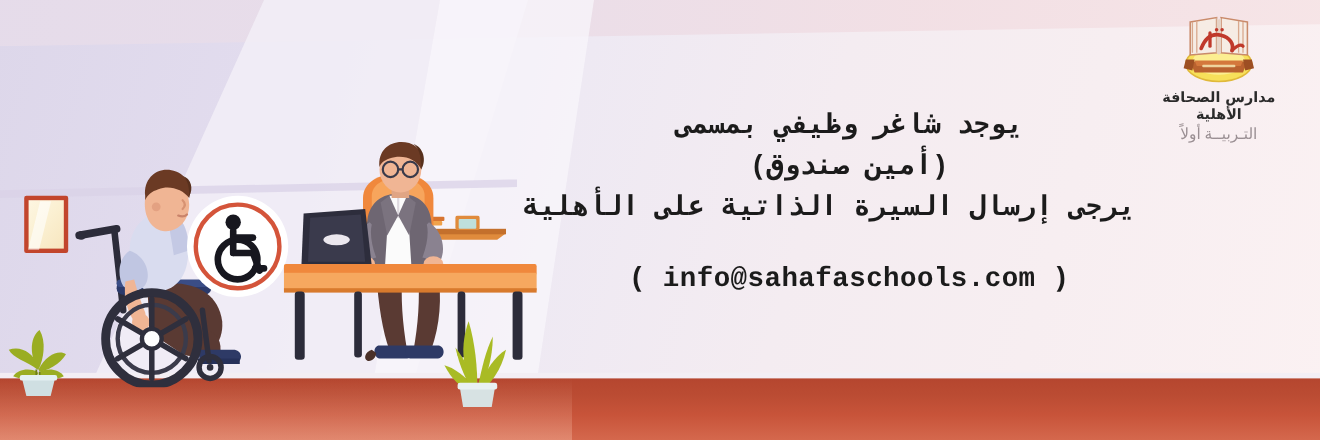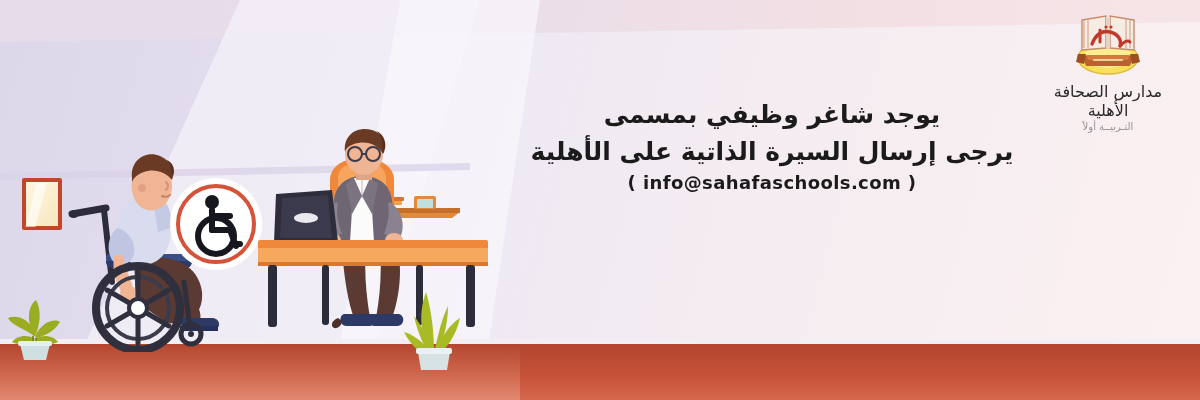--- a/index.html
+++ b/index.html
@@ -62,33 +62,33 @@
 
   
   .shelf{position:absolute;left:352px;top:196px;width:110px;height:24px;}
 
   
   .plant-r{position:absolute;left:398px;bottom:30px;width:70px;height:86px;}
 
   
   .text-block{
     position:absolute;right:168px;top:96px;width:520px;
-    direction:rtl;text-align:center;color:#1b1b1b;
+    direction:rtl;text-align:center;color:#1b1b1b;font-family:Liberation Mono, monospace;
   }
   .tline{
     font-size:25px;font-weight:700;line-height:1.48;
     letter-spacing:-.2px;white-space:nowrap;
   }
-  .tline.email{direction:ltr;font-size:18px;letter-spacing:.4px;}
+  .tline.email{direction:ltr;font-size:25px;letter-spacing:.4px;margin-top:28px;}
 
   
   .logo{position:absolute;right:22px;top:8px;width:140px;text-align:center;}
   .logo-mark{position:relative;width:84px;height:70px;margin:0 auto;}
-  .logo-text{font-size:16px;font-weight:400;color:#2a2a2a;direction:rtl;margin-top:4px;letter-spacing:0px;}
-  .logo-tag{font-size:10px;color:#9a8f93;direction:rtl;margin-top:1px;letter-spacing:1px;}
+  .logo-text{font-size:13px;font-weight:700;color:#2a2a2a;direction:rtl;margin-top:4px;letter-spacing:0px;}
+  .logo-tag{font-size:14px;color:#9a8f93;direction:rtl;margin-top:1px;letter-spacing:1px;font-family:Liberation Serif, serif;}
 </style>
 </head>
 <body>
 
 <div id="banner">
 
   <div class="wall">
     <div class="wall-base"></div>
     <div class="top-band"></div>
     <div class="beam"></div>
@@ -251,20 +251,21 @@
       <path d="M34 70 C26 58 14 50 6 48 C12 60 22 70 32 73 Z"></path>
       <path d="M36 70 C40 50 44 34 50 22 C50 42 44 60 38 72 Z"></path>
       <path d="M34 70 C30 54 24 42 16 32 C20 50 26 62 32 72 Z"></path>
     </g>
     <path d="M20 68 L52 68 L49 86 L23 86 Z" fill="#d7e2e3"></path>
     <rect x="18" y="64" width="36" height="6" rx="2" fill="#e9f1f2"></rect>
   </svg>
 
   <div class="text-block">
     <div class="tline">يوجد شاغر وظيفي بمسمى</div>
+    <div class="tline">(أمين صندوق)</div>
     <div class="tline">يرجى إرسال السيرة الذاتية على الأهلية</div>
     <div class="tline email">( info@sahafaschools.com )</div>
   </div>
 
   <div class="logo">
     <div class="logo-mark">
       <svg width="84" height="70" viewBox="0 0 84 70">
 
         <ellipse cx="42" cy="50" rx="30" ry="16" fill="#f7e05a"></ellipse>
         <ellipse cx="42" cy="50" rx="30" ry="16" fill="none" stroke="#e0b93a" stroke-width="1.4"></ellipse>

